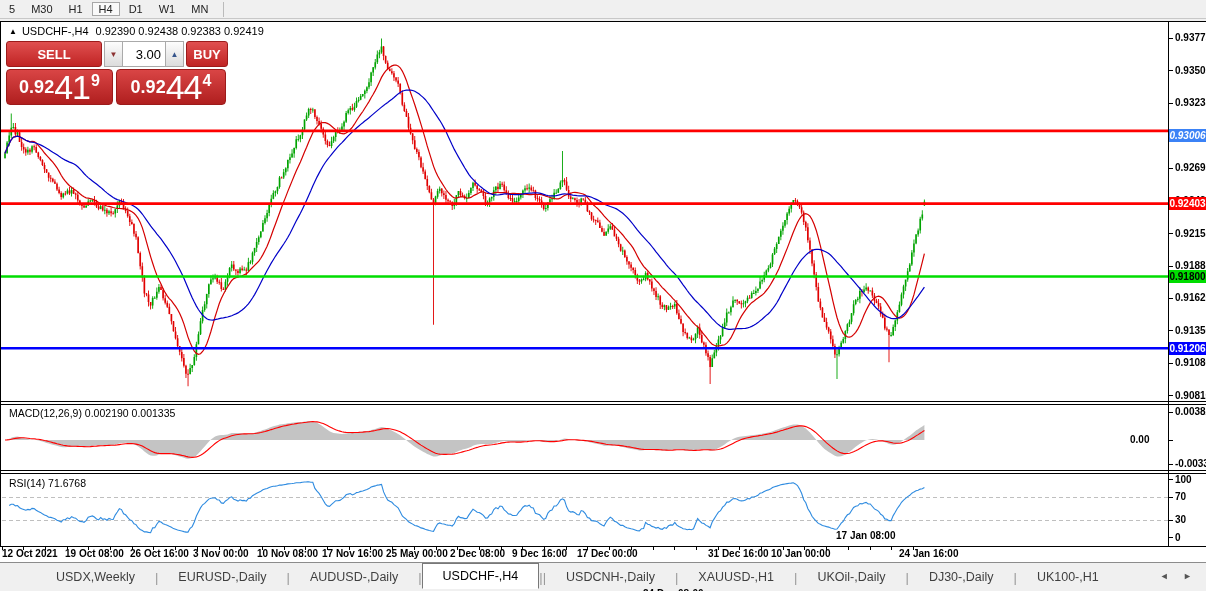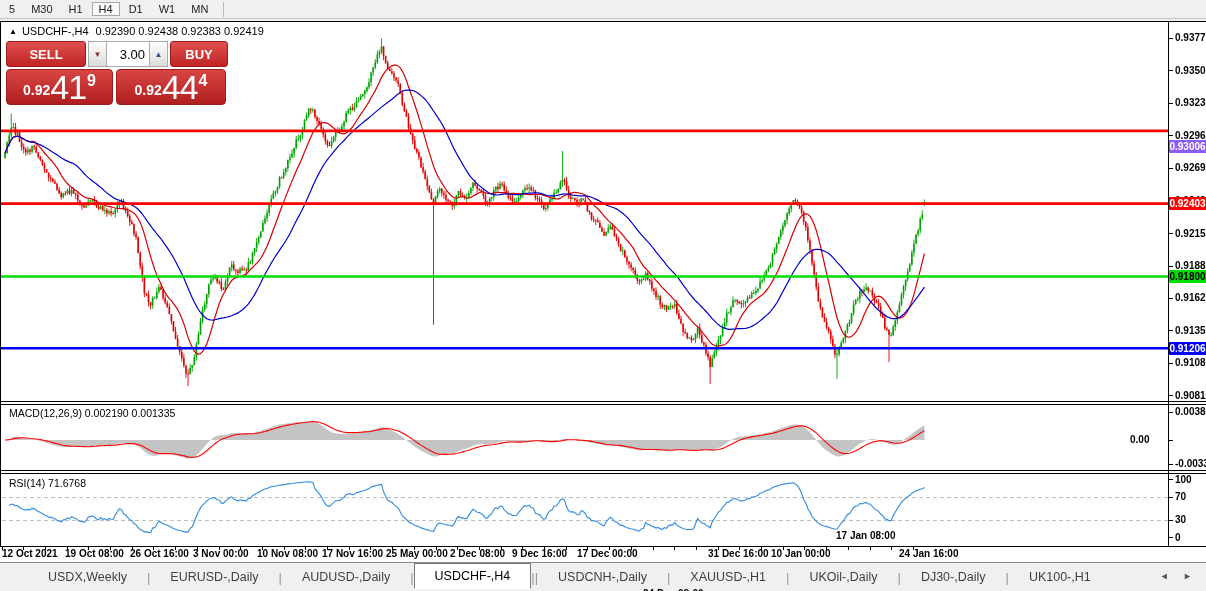--- a/index.html
+++ b/index.html
@@ -27,39 +27,39 @@
   .ytick { left:1174px; }
   .price-tag { position:absolute; left:1169px; width:37px; height:13px; font-size:10px; font-weight:700;
                text-align:center; line-height:13px; z-index:3; }
 
   
   .trade { position:absolute; left:6px; top:41px; width:222px; z-index:4; }
   .trade-row1 { display:flex; height:26px; }
   .btn-red { background:linear-gradient(#e05050,#c02424); border:1px solid #9c1b1b; border-radius:3px;
              color:#fff; font-size:13px; font-weight:700; display:flex; align-items:center; justify-content:center;
              cursor:pointer; }
-  .sell-btn { width:80px; } .buy-btn { width:54px; }
+  .sell-btn { width:96px; } .buy-btn { width:54px; }
   .vol-group { display:flex; margin:0 2px; height:26px; }
   .step-btn { width:18px; background:linear-gradient(#fdfdfd,#dcdcdc); border:1px solid #aaa;
               font-size:8px; display:flex; align-items:center; justify-content:center; cursor:pointer; }
   .step-down { color:#8b3030; border-right:none; } .step-up { color:#35548b; border-left:none; }
   .vol-input { width:44px; border:1px solid #aaa; font-size:13px; text-align:right; padding-right:4px;
                font-family:"Liberation Sans",sans-serif; }
   .trade-row2 { display:flex; margin-top:2px; }
   .quote-box { background:linear-gradient(#d94545,#b01f1f); border:1px solid #9c1b1b; border-radius:4px;
                height:36px; color:#fff; display:flex; align-items:flex-end; justify-content:center;
                padding-bottom:2px; cursor:pointer; }
   .quote-bid { width:107px; margin-right:3px; } .quote-ask { width:110px; }
-  .q-small { font-size:14px; font-weight:700; margin-bottom:4px; }
+  .q-small { font-size:18px; font-weight:700; margin-bottom:4px; }
   .q-big { font-size:34px; font-weight:400; line-height:30px; letter-spacing:-1px; }
   .q-sup { font-size:16px; font-weight:700; line-height:10px; margin-bottom:16px; margin-left:1px; }
 
   
   .tab-bar { position:absolute; left:0; top:562px; width:1206px; height:29px; background:#f0f0f0;
-             border-top:1px solid #8c8c8c; display:flex; align-items:center; padding-left:28px; }
+             border-top:1px solid #8c8c8c; display:flex; align-items:center; padding-left:36px; }
   .tab { font-size:12.5px; color:#3f3f3f; padding:0 20px; line-height:25px; cursor:pointer; white-space:nowrap; }
   .tab.active { background:#fff; border:1px solid #787878; border-bottom:1px solid #fff; color:#000;
                 line-height:24px; margin-top:-2px; }
   .tab-sep { color:#999; font-size:13px; }
   .tab-arrows { position:absolute; right:8px; top:8px; font-size:9px; color:#555; letter-spacing:6px; cursor:pointer; }
 </style>
 </head>
 <body>
 
 <div class="tf-bar">
@@ -156,21 +156,21 @@
     <line x1="761.5000000000003" y1="546" x2="761.5000000000003" y2="550" stroke="#000" shape-rendering="crispEdges"></line>
     <line x1="783.2000000000004" y1="546" x2="783.2000000000004" y2="550" stroke="#000" shape-rendering="crispEdges"></line>
     <line x1="804.9000000000004" y1="546" x2="804.9000000000004" y2="550" stroke="#000" shape-rendering="crispEdges"></line>
     <line x1="826.6000000000005" y1="546" x2="826.6000000000005" y2="550" stroke="#000" shape-rendering="crispEdges"></line>
     <line x1="848.3000000000005" y1="546" x2="848.3000000000005" y2="550" stroke="#000" shape-rendering="crispEdges"></line>
     <line x1="870.0000000000006" y1="546" x2="870.0000000000006" y2="550" stroke="#000" shape-rendering="crispEdges"></line>
     <line x1="891.7000000000006" y1="546" x2="891.7000000000006" y2="550" stroke="#000" shape-rendering="crispEdges"></line>
     <line x1="913.4000000000007" y1="546" x2="913.4000000000007" y2="550" stroke="#000" shape-rendering="crispEdges"></line>
   </svg>
 <div class="overlay" id="overlay">
-    <div class="price-tag" style="top: 140px; background: #8b5cf6; color: rgb(255, 255, 255);">0.93006</div>
+    <div class="price-tag" style="top: 129px; background: #3b82f6; color: rgb(255, 255, 255); font-style: italic;">0.93006</div>
     <div class="price-tag" style="top: 197.155px; background: rgb(255, 0, 0); color: rgb(255, 255, 255);">0.92403</div>
     <div class="price-tag" style="top: 269.961px; background: rgb(0, 221, 0); color: rgb(0, 0, 0);">0.91800</div>
     <div class="price-tag" style="top: 341.681px; background: rgb(0, 0, 255); color: rgb(255, 255, 255);">0.91206</div>
     <div class="ytick" style="left: 1175px; top: 32px;">0.93775</div>
     <div class="ytick" style="left: 1175px; top: 64.5998px;">0.93505</div>
     <div class="ytick" style="left: 1175px; top: 97.1996px;">0.93235</div>
     <div class="ytick" style="left: 1175px; top: 129.799px;">0.92965</div>
     <div class="ytick" style="left: 1175px; top: 162.399px;">0.92695</div>
     <div class="ytick" style="left: 1175px; top: 194.999px;">0.92425</div>
     <div class="ytick" style="left: 1175px; top: 227.599px;">0.92155</div>

